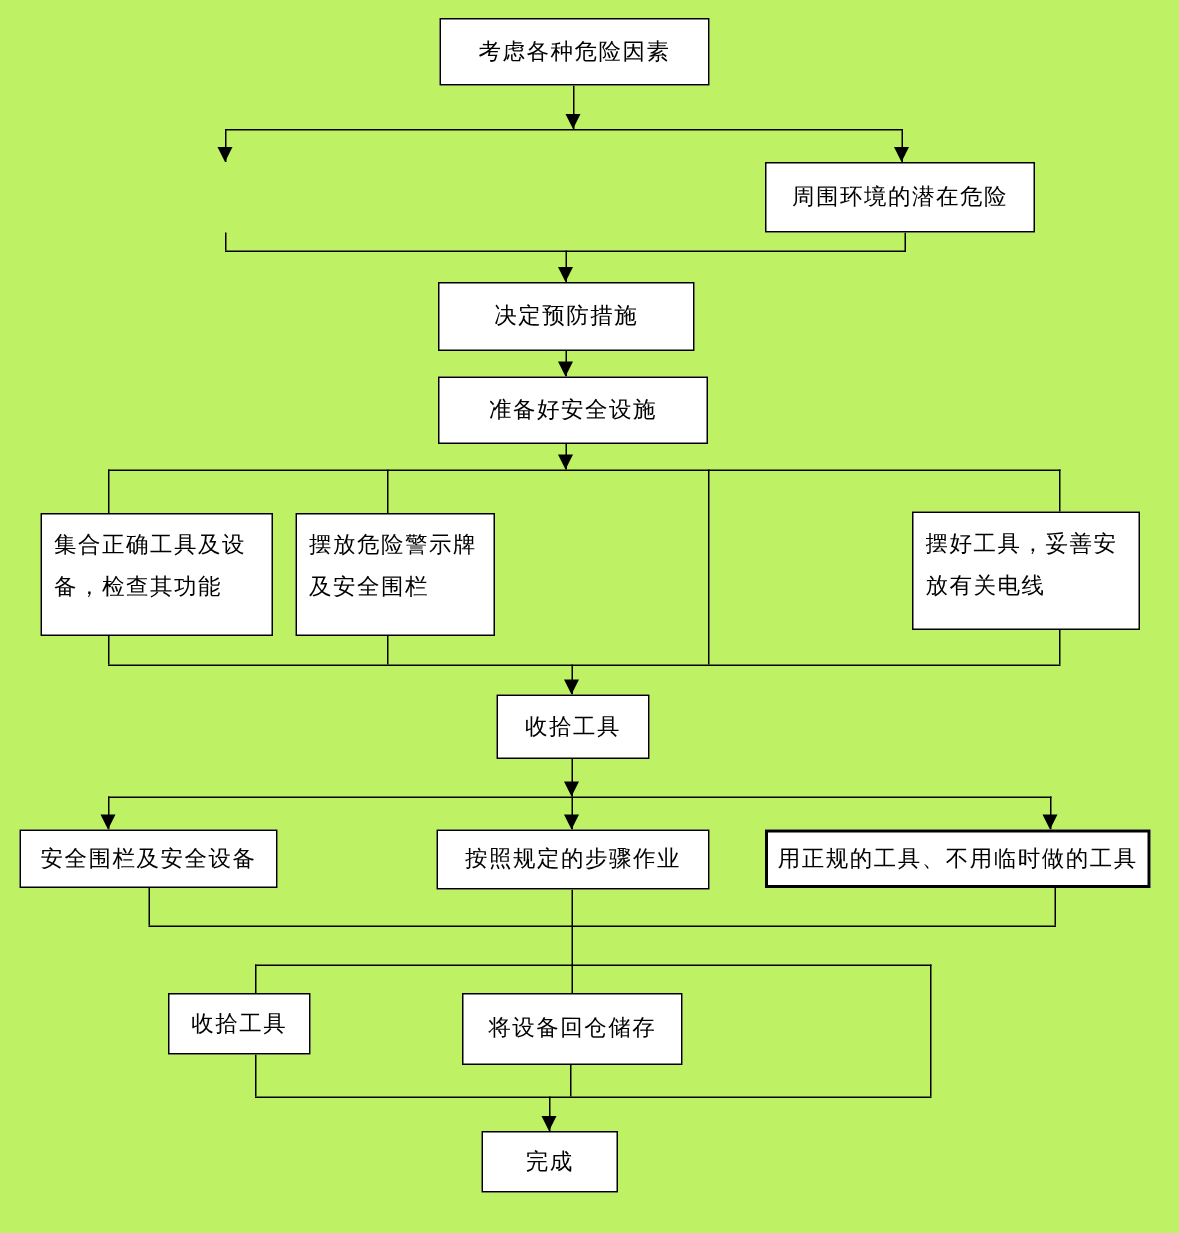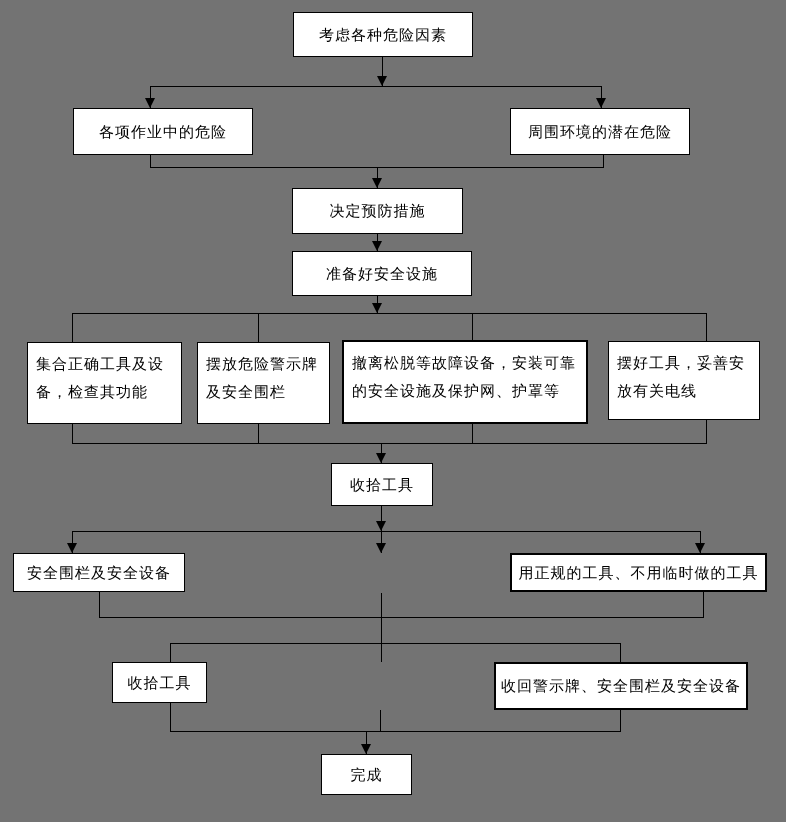--- a/index.html
+++ b/index.html
@@ -1,18 +1,18 @@
 <!DOCTYPE html>
 <html><head>
 <meta charset="utf-8">
 <style>
   * { margin:0; padding:0; box-sizing:border-box; }
   html,body { background:#ffffff; }
   body { font-family:"Liberation Serif","DejaVu Serif",serif; color:#000; }
-  .canvas { position:relative; width:786px; height:822px; background:#737373; overflow:hidden; }
+  .canvas { position:relative; width:786px; height:822px; background:#bef264; overflow:hidden; }
   .ln { position:absolute; background:#000; }
   .box {
     position:absolute; border:1px solid #000; background:#fff;
     display:flex; align-items:center; justify-content:center;
     font-size:15px; letter-spacing:1px; line-height:26px;
     text-align:center; white-space:nowrap;
   }
   .box.multi {
     align-items:flex-start; justify-content:flex-start; text-align:left;
     padding:7px 2px 0 8px; white-space:pre-line; line-height:28px;
@@ -57,37 +57,35 @@
   <div class="ln" style="left:99px;top:617px;width:605px;height:1px"></div>
   <div class="ln" style="left:170px;top:643px;width:451px;height:1px"></div>
   <div class="ln" style="left:170px;top:643px;width:1px;height:19px"></div>
   <div class="ln" style="left:620px;top:643px;width:1px;height:88px"></div>
   <div class="ln" style="left:170px;top:703px;width:1px;height:28px"></div>
   <div class="ln" style="left:380px;top:710px;width:1px;height:21px"></div>
   <div class="ln" style="left:170px;top:731px;width:451px;height:1px"></div>
   <div class="ln" style="left:366px;top:731px;width:1px;height:23px"></div>
 
   <div class="box" style="left:293px;top:12px;width:180px;height:45px">考虑各种危险因素</div>
-  <div class="box" style="left:73px;top:108px;width:180px;height:47px">各项作业中的危险</div>
   <div class="box" style="left:510px;top:108px;width:180px;height:47px">周围环境的潜在危险</div>
   <div class="box" style="left:292px;top:188px;width:171px;height:46px">决定预防措施</div>
   <div class="box" style="left:292px;top:251px;width:180px;height:45px">准备好安全设施</div>
   <div class="box multi" style="left:27px;top:342px;width:155px;height:82px">集合正确工具及设
 备，检查其功能</div>
   <div class="box multi" style="left:197px;top:342px;width:133px;height:82px">摆放危险警示牌
 及安全围栏</div>
-  <div class="box multi bold" style="left:342px;top:340px;width:246px;height:84px">撤离松脱等故障设备，安装可靠
-的安全设施及保护网、护罩等</div>
   <div class="box multi" style="left:608px;top:341px;width:152px;height:79px">摆好工具，妥善安
 放有关电线</div>
   <div class="box" style="left:331px;top:463px;width:102px;height:43px">收拾工具</div>
   <div class="box" style="left:13px;top:553px;width:172px;height:39px">安全围栏及安全设备</div>
+  <div class="box" style="left:291px;top:553px;width:182px;height:40px">按照规定的步骤作业</div>
   <div class="box bold" style="left:510px;top:553px;width:257px;height:39px">用正规的工具、不用临时做的工具</div>
   <div class="box" style="left:112px;top:662px;width:95px;height:41px">收拾工具</div>
-  <div class="box bold" style="left:494px;top:662px;width:254px;height:48px">收回警示牌、安全围栏及安全设备</div>
+  <div class="box" style="left:308px;top:662px;width:147px;height:48px">将设备回仓储存</div>
   <div class="box" style="left:321px;top:754px;width:91px;height:41px">完成</div>
 
   <div class="arrow" style="left:377px;top:76px"></div>
   <div class="arrow" style="left:145px;top:98px"></div>
   <div class="arrow" style="left:596px;top:98px"></div>
   <div class="arrow" style="left:372px;top:178px"></div>
   <div class="arrow" style="left:372px;top:241px"></div>
   <div class="arrow" style="left:372px;top:303px"></div>
   <div class="arrow" style="left:376px;top:453px"></div>
   <div class="arrow" style="left:376px;top:521px"></div>

